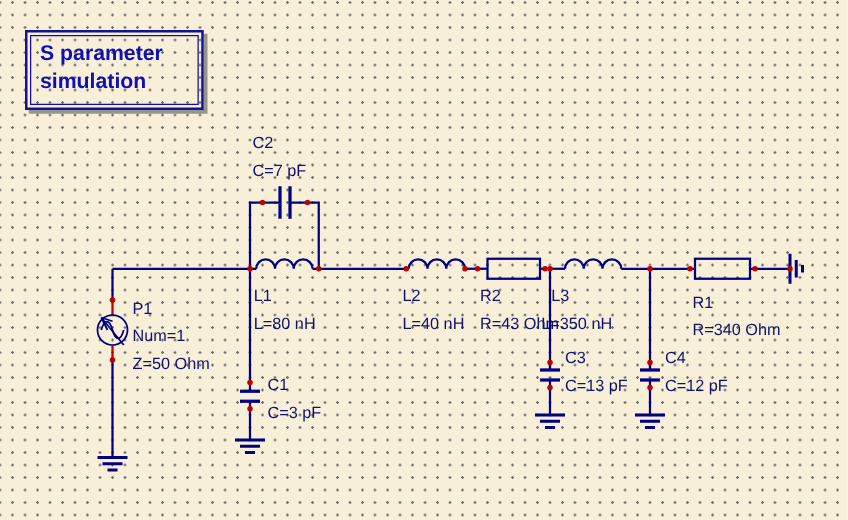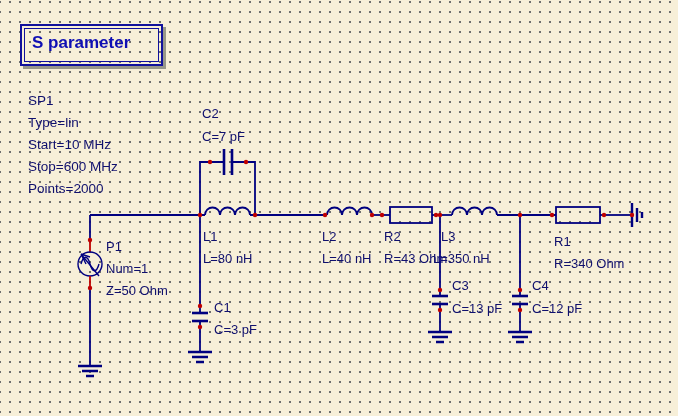--- a/index.html
+++ b/index.html
@@ -171,24 +171,18 @@
       <circle class="dot" cx="520" cy="290" r="2.2"></circle>
       <circle class="dot" cx="520" cy="310" r="2.2"></circle>
       <circle class="dot" cx="90" cy="240" r="2.2"></circle>
       <circle class="dot" cx="90" cy="288" r="2.2"></circle>
     </g>
   </svg>
 
   <div class="simbox">
     <div class="simbox-inner">
       <div class="simbox-title">S parameter</div>
+      <div class="simbox-title">simulation</div>
     </div>
   </div>
 
-  <div class="sp-params">
-    <div>SP1</div>
-    <div>Type=lin</div>
-    <div>Start=10 MHz</div>
-    <div>Stop=600 MHz</div>
-    <div>Points=2000</div>
-  </div>
 
 </div>
 
 </body></html>

